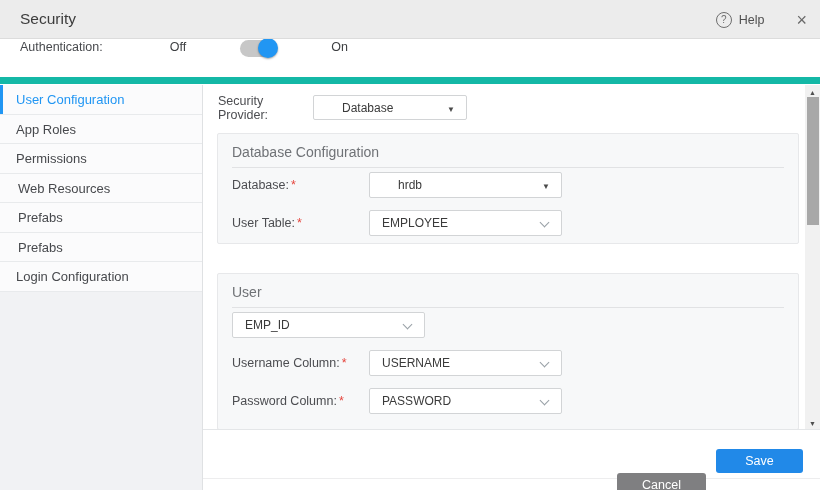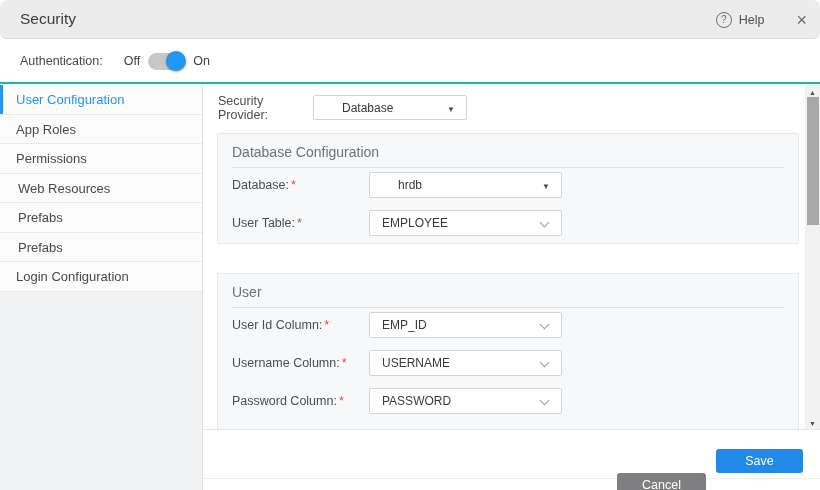--- a/index.html
+++ b/index.html
@@ -5,33 +5,33 @@
   * { box-sizing: border-box; }
   html,body { margin:0; padding:0; }
   body {
     width:820px; height:490px; position:relative; overflow:hidden;
     font-family:"Liberation Sans", sans-serif; background:#fff;
     -webkit-font-smoothing:antialiased;
   }
 
   
   .header { position:absolute; top:0; left:0; right:0; height:39px;
-            background:#ececec; border-bottom:1px solid #dcdcdc; z-index:20;border-radius:7px; }
+            background:#ececec; border-bottom:1px solid #dcdcdc; z-index:20; }
   .header-title { position:absolute; left:20px; top:10px; font-size:15.5px; color:#3c3c3c; }
   .header-right { position:absolute; right:13px; top:0; height:39px;
                   display:flex; align-items:center; }
   .help-icon { width:16px; height:16px; border:1px solid #6e6e6e; border-radius:50%;
                color:#6e6e6e; font-size:10px; line-height:14px; text-align:center;
                margin-right:7px; cursor:pointer; }
   .help-label { font-size:12.5px; color:#4f4f4f; margin-right:32px; cursor:pointer; }
   .close-icon { font-size:18px; color:#6a6a6a; cursor:pointer; line-height:18px; }
 
   
   .auth-bar { position:absolute; top:40px; left:0; right:0; height:44px; background:#fff;
-              border-bottom:2px solid #14b8a6; display:flex; align-items:center; z-index:15; }
+              border-bottom:7px solid #14b8a6; display:flex; z-index:15;gap:46px; }
   .auth-label { margin-left:20px; font-size:12.5px; color:#47494d; }
   .auth-off { margin-left:21px; font-size:12.5px; color:#3d3f42; }
   .toggle { margin-left:8px; width:36px; height:17px; background:#c7c7c7; border-radius:9px;
             position:relative; cursor:pointer; }
   .toggle-knob { position:absolute; right:-2px; top:-2px; width:20px; height:20px;
                  border-radius:50%; background:#2196f3; box-shadow:0 1px 2px rgba(0,0,0,.35); }
   .auth-on { margin-left:9px; font-size:12.5px; color:#3d3f42; }
 
   
   .sidebar { position:absolute; top:85px; left:0; width:203px; bottom:0;
@@ -166,21 +166,20 @@
         <span class="sel-chev"></span>
       </div>
     </div>
   </div>
 
   <div class="panel panel-user">
     <div class="panel-title">User</div>
     <div class="panel-divider"></div>
 
     <div class="field-row first">
-      <span class="field-label"><span>User Id Column:</span><span class="req">*</span></span>
       <div class="select chev-style field-select">
         <span>EMP_ID</span>
         <span class="sel-chev"></span>
       </div>
     </div>
 
     <div class="field-row">
       <span class="field-label"><span>Username Column:</span><span class="req">*</span></span>
       <div class="select chev-style field-select">
         <span>USERNAME</span>

